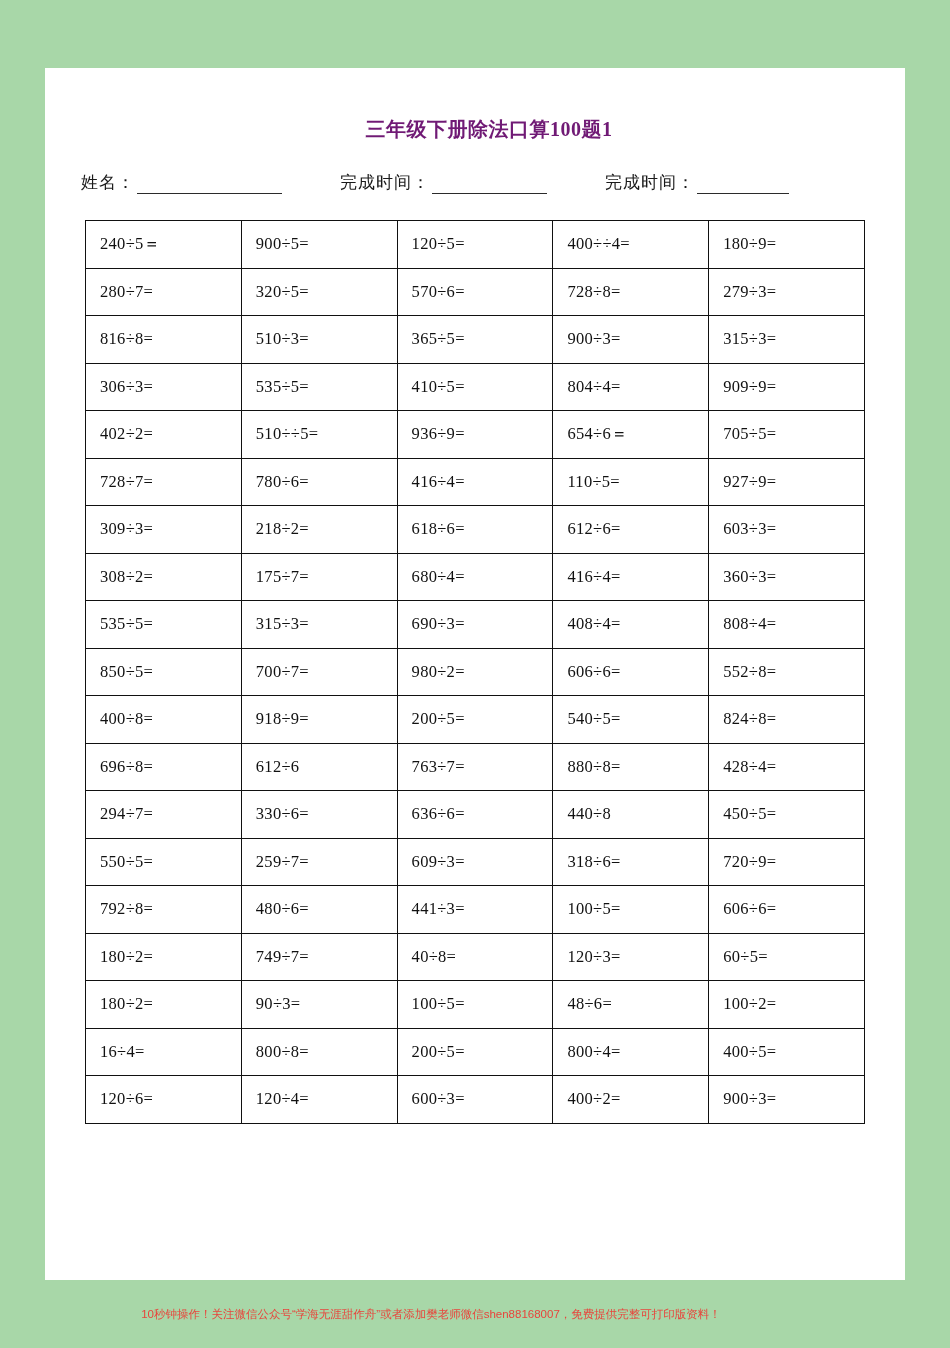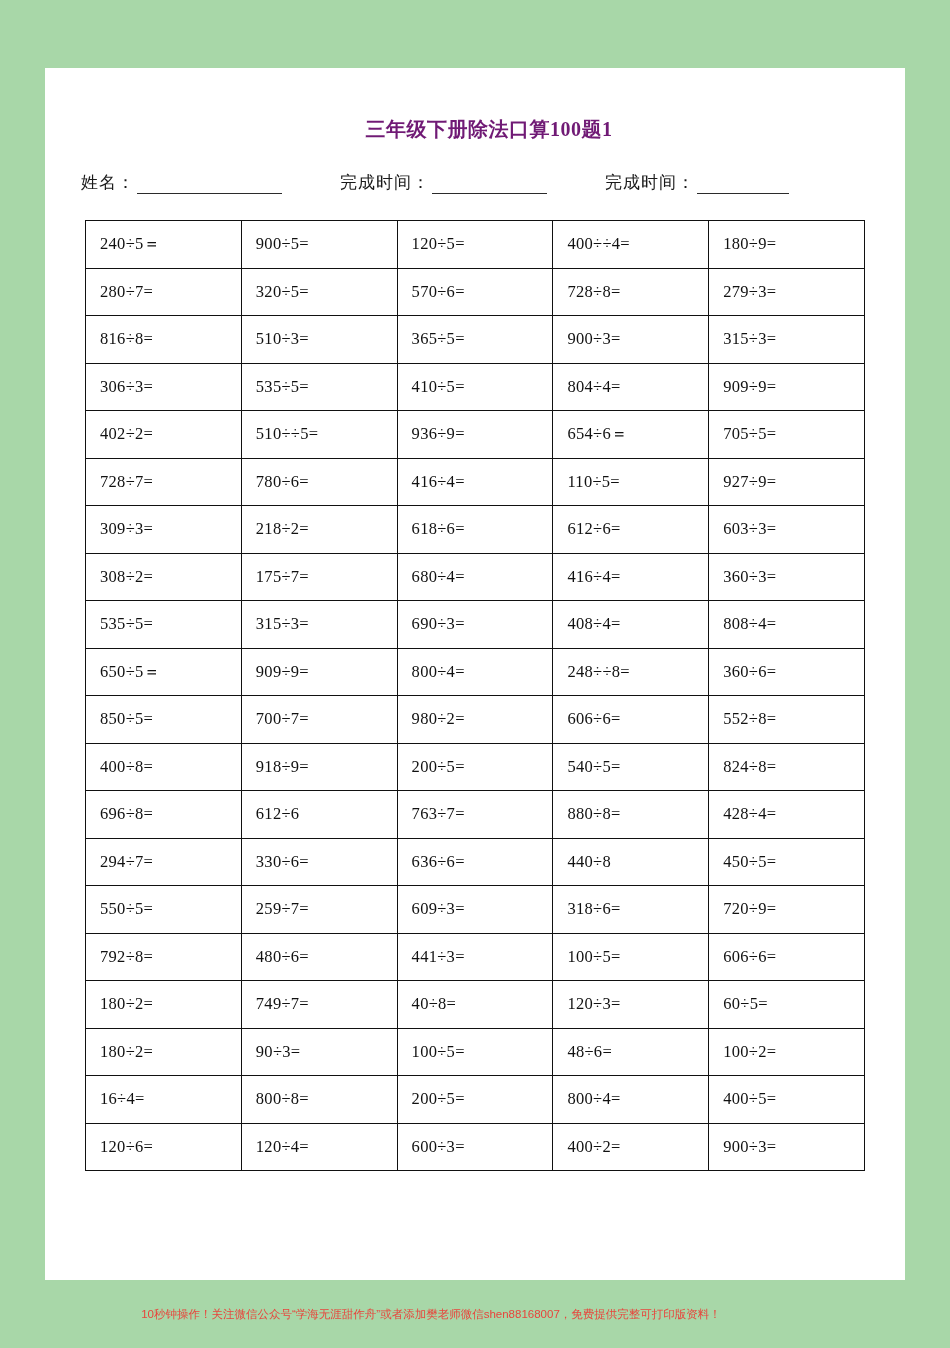--- a/index.html
+++ b/index.html
@@ -173,27 +173,20 @@
           <td>360÷3=</td>
         </tr>
       <tr>
           <td>535÷5=</td>
           <td>315÷3=</td>
           <td>690÷3=</td>
           <td>408÷4=</td>
           <td>808÷4=</td>
         </tr>
       <tr>
-          <td>650÷5＝</td>
-          <td>909÷9=</td>
-          <td>800÷4=</td>
-          <td>248÷÷8=</td>
-          <td>360÷6=</td>
-        </tr>
-      <tr>
           <td>850÷5=</td>
           <td>700÷7=</td>
           <td>980÷2=</td>
           <td>606÷6=</td>
           <td>552÷8=</td>
         </tr>
       <tr>
           <td>400÷8=</td>
           <td>918÷9=</td>
           <td>200÷5=</td>

